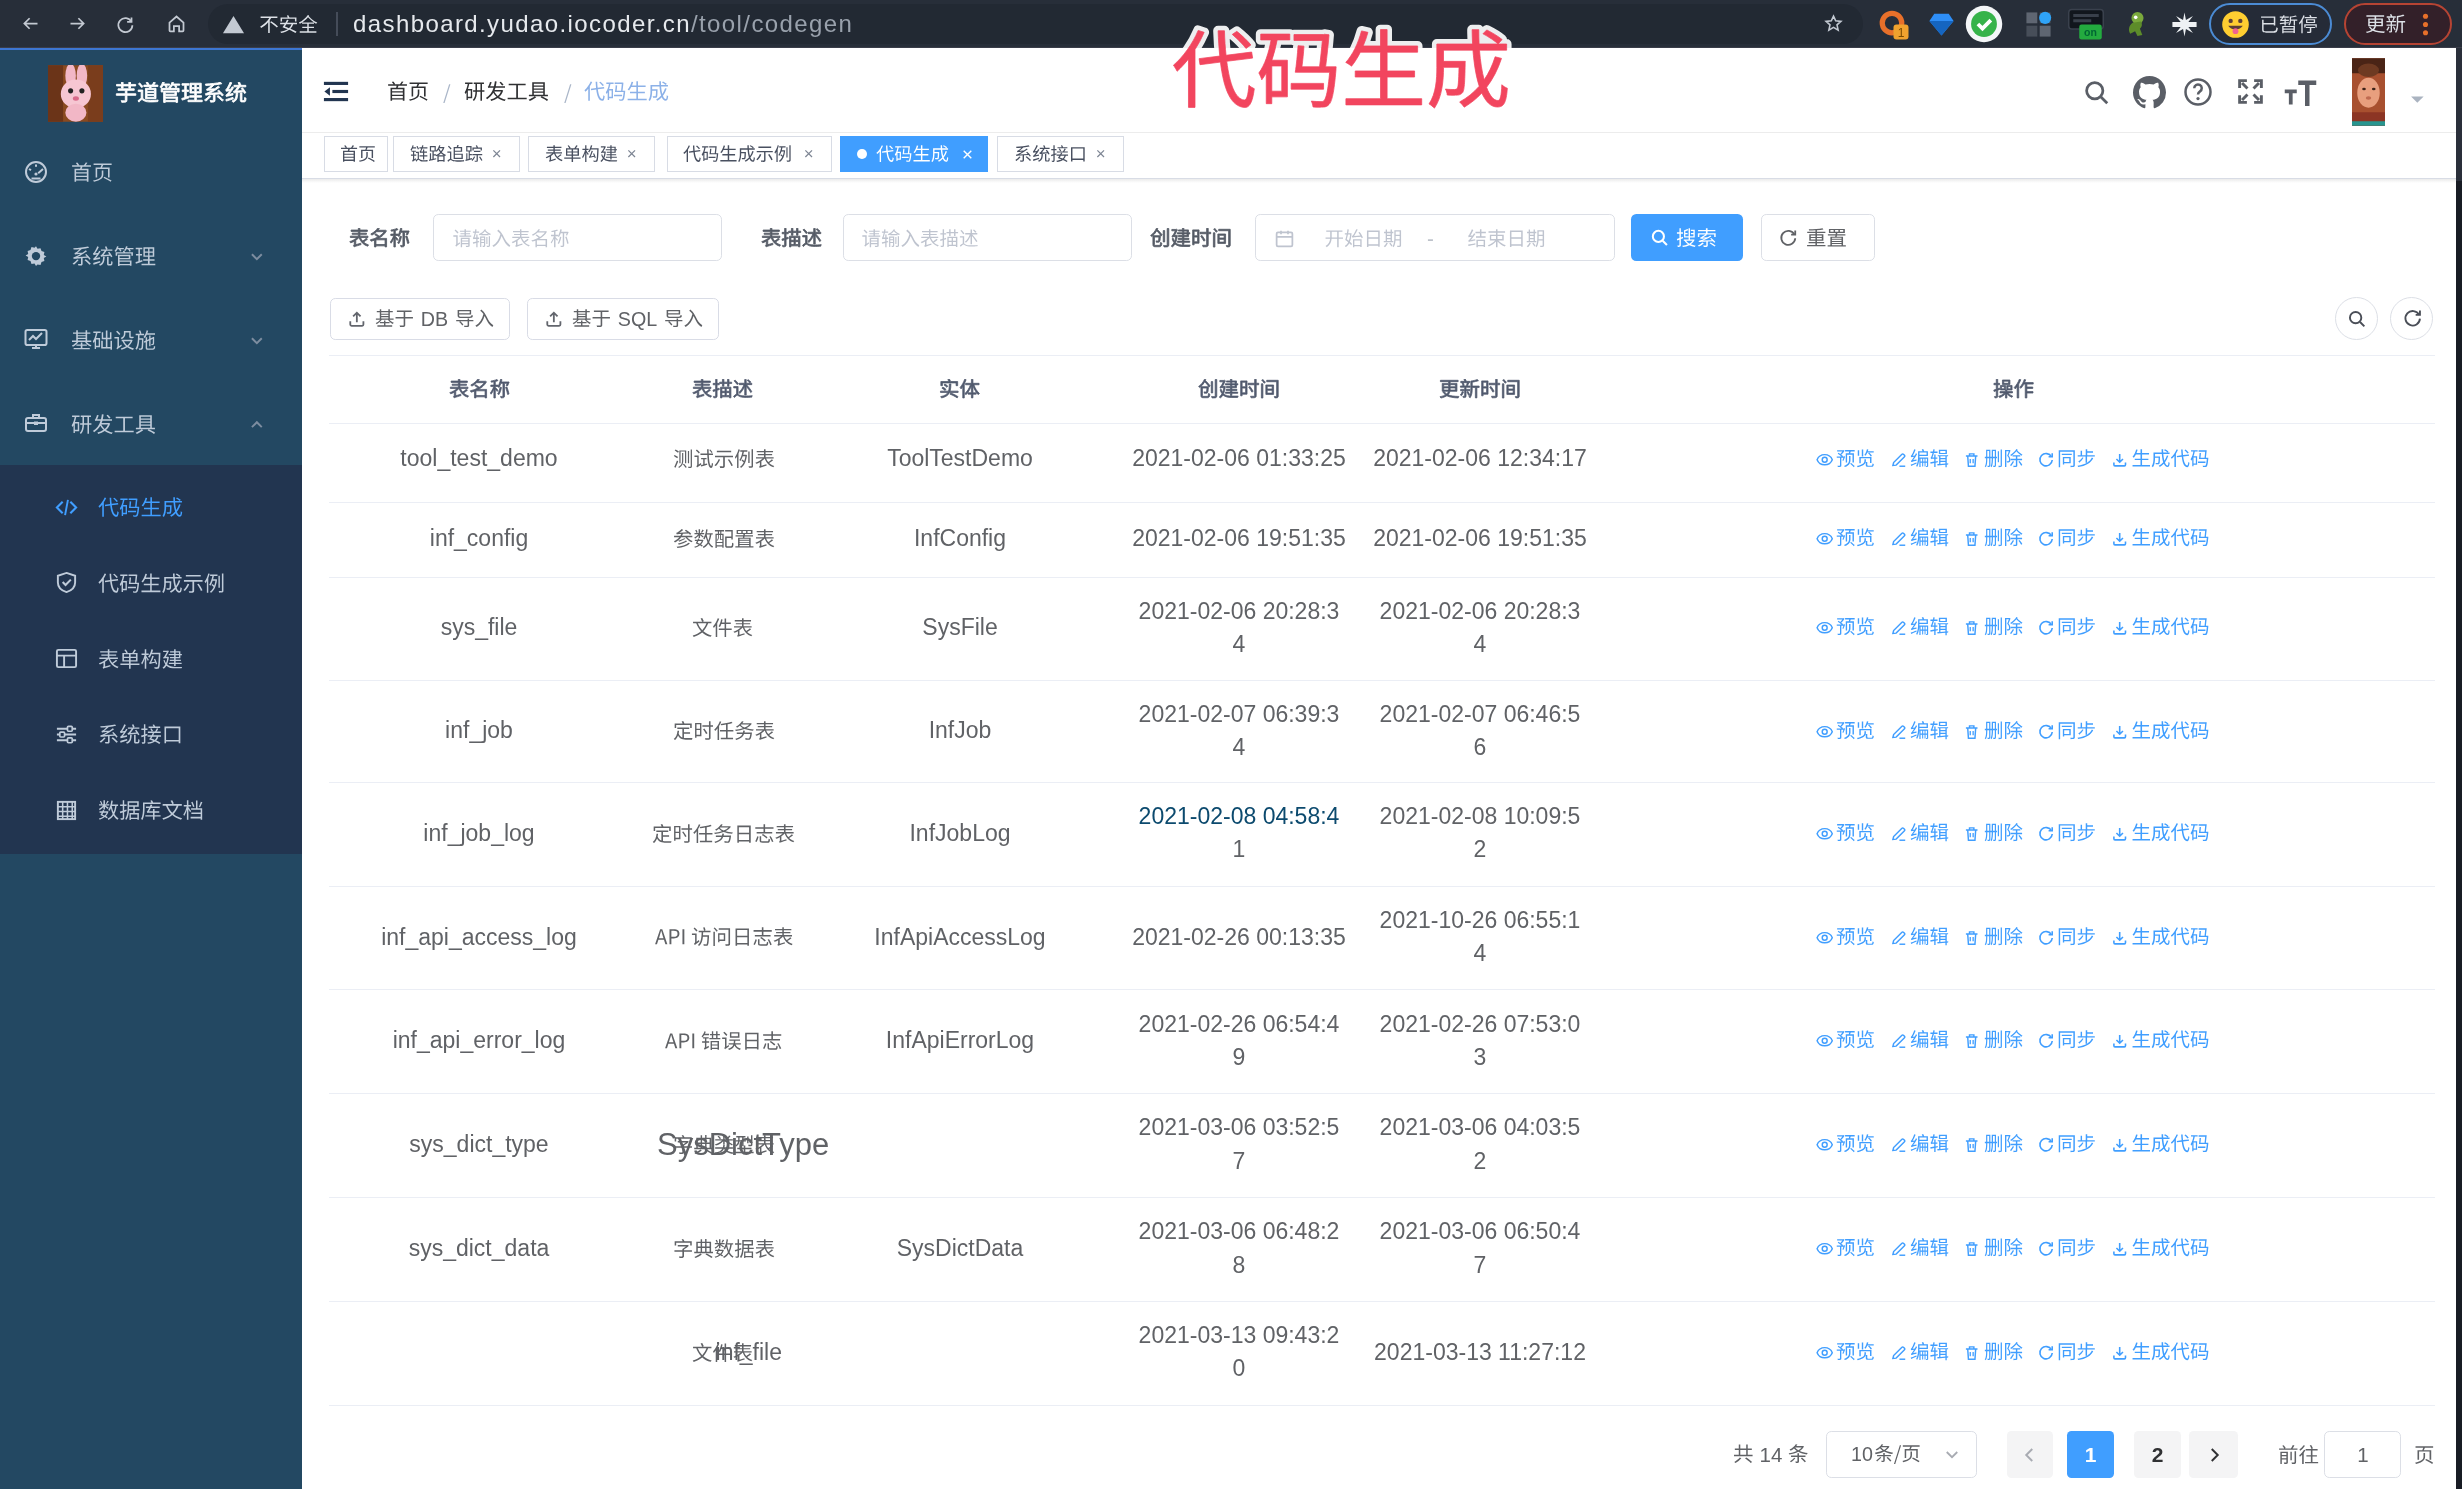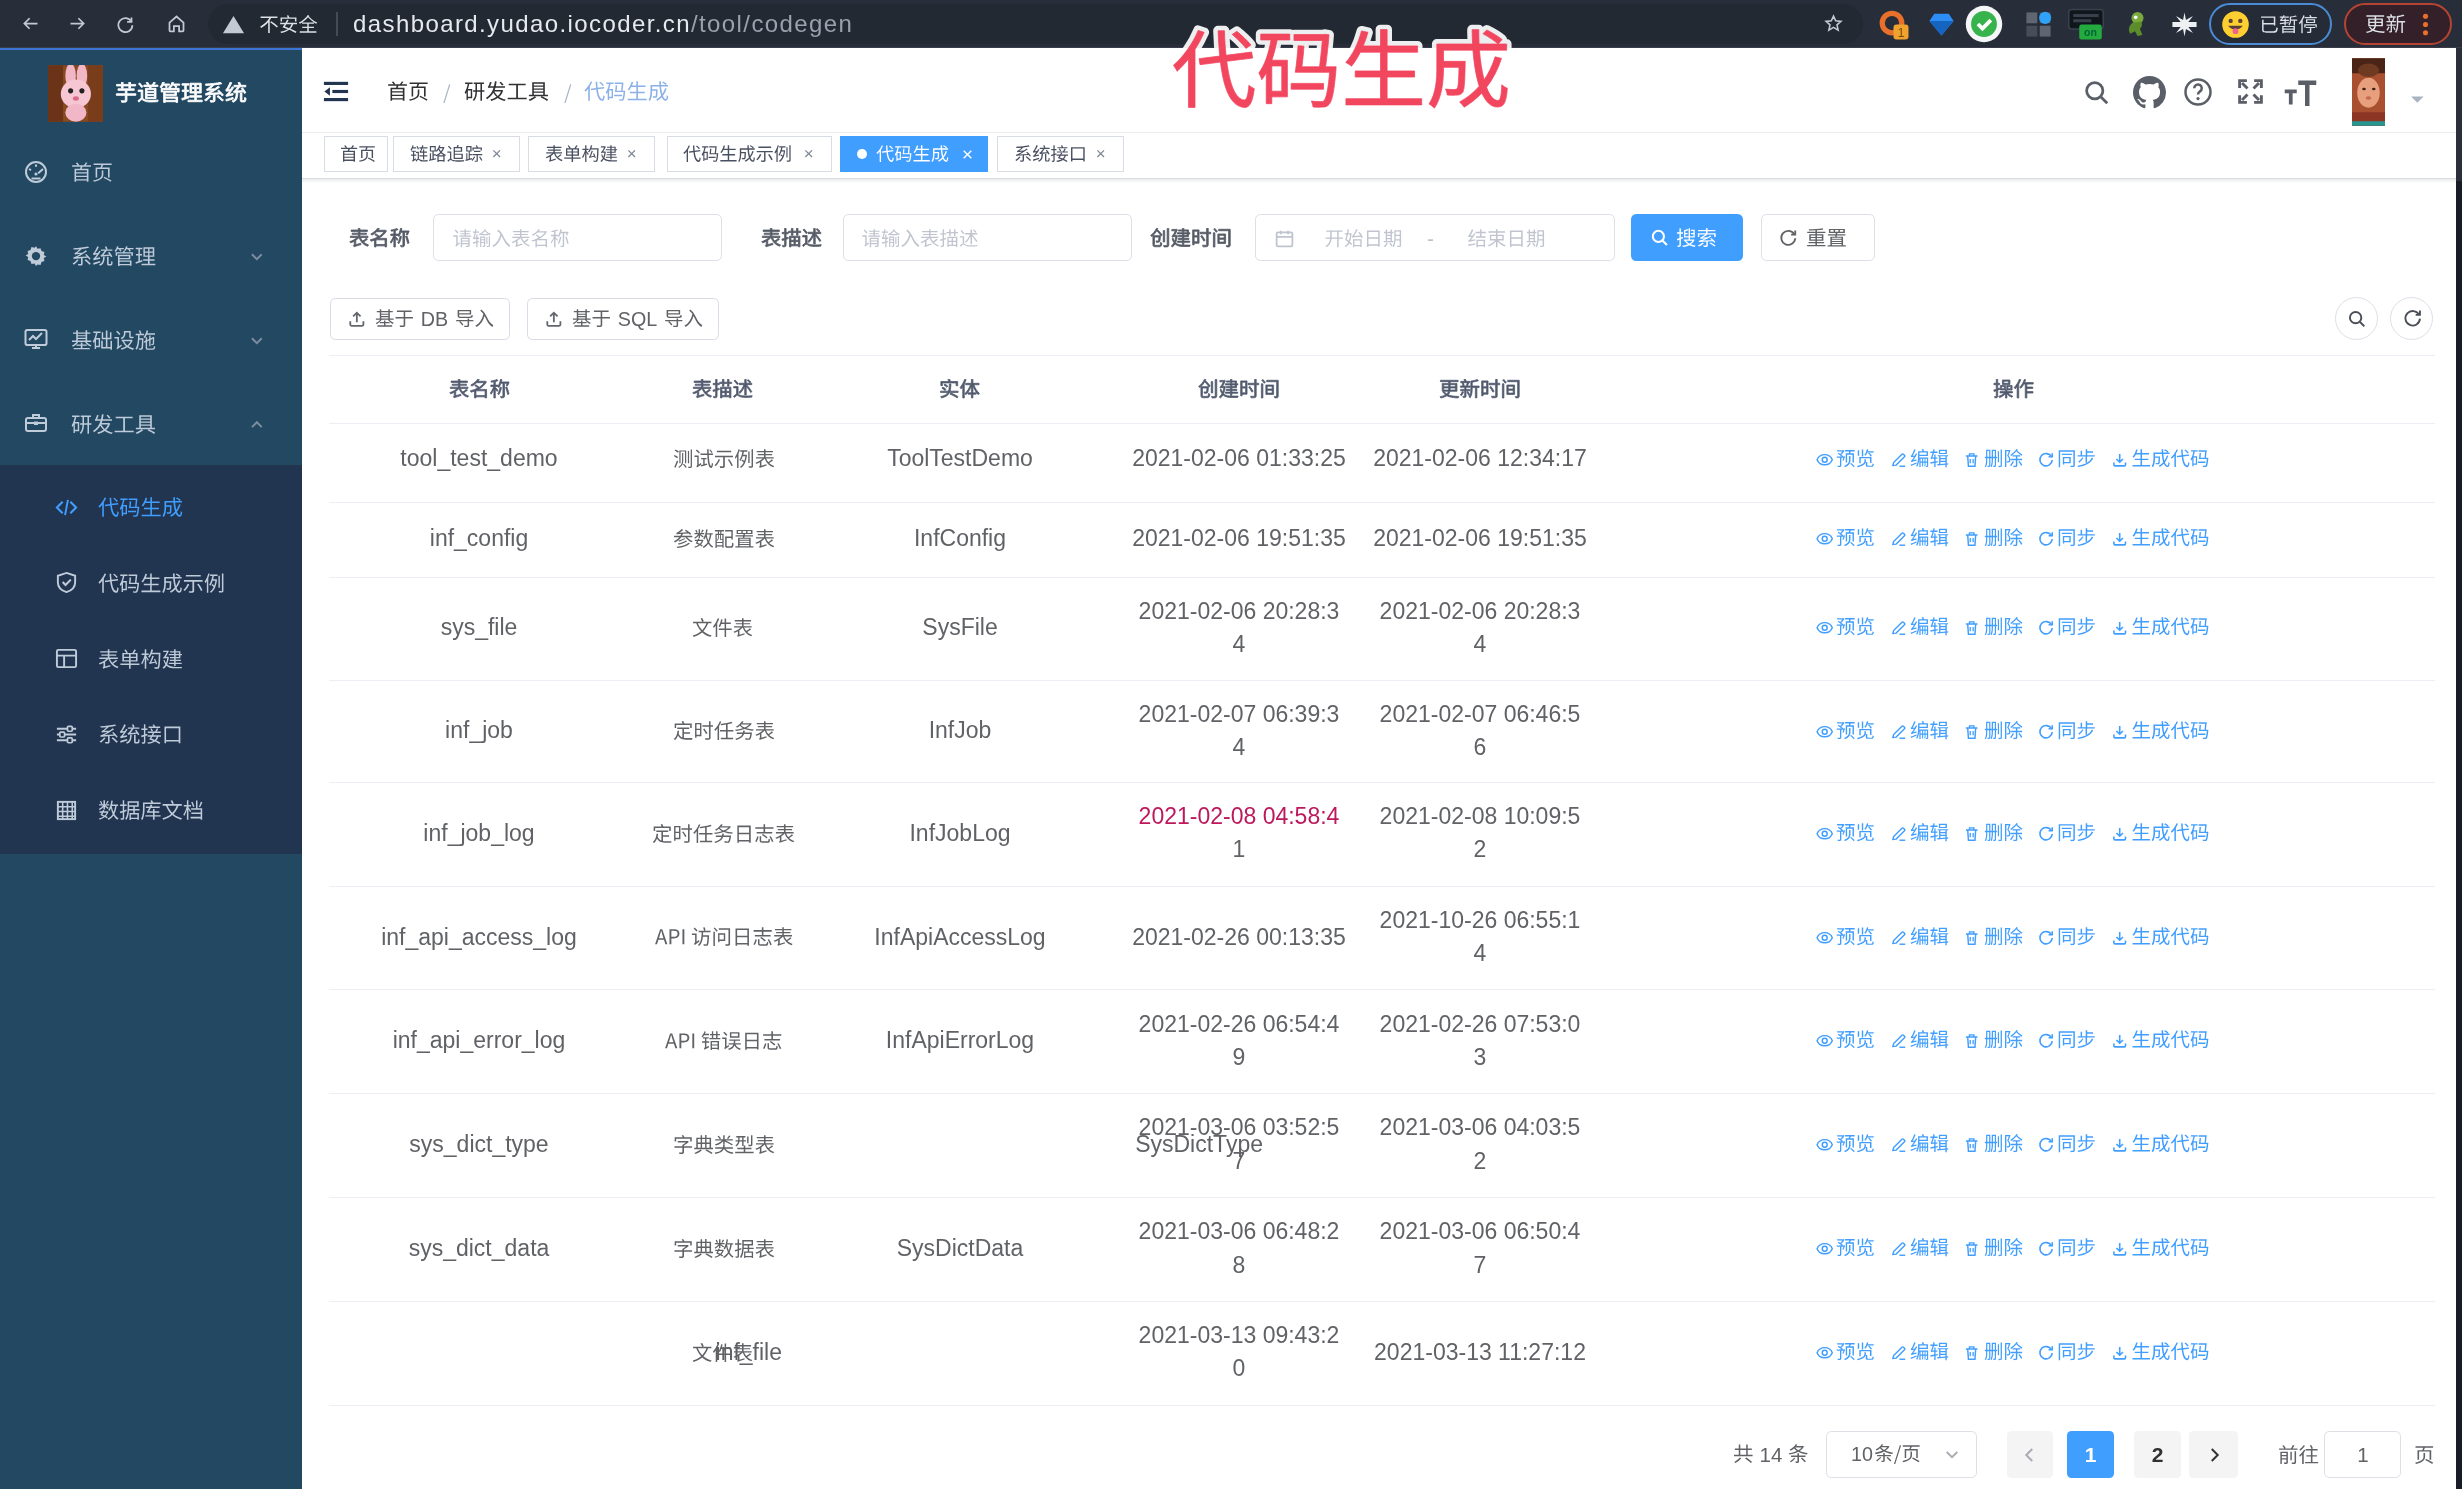--- a/index.html
+++ b/index.html
@@ -616,21 +616,21 @@
           <path transform="translate(0 22.1)" d="M6.2 -21.4C5.2 -17.7 3.5 -14.1 1.4 -11.8C1.9 -11.5 2.8 -10.9 3.1 -10.6C4.1 -11.8 5 -13.3 5.9 -14.9H12V-9.2H4.3V-7.3H12V-0.7H1.4V1.2H24.7V-0.7H14.1V-7.3H22.5V-9.2H14.1V-14.9H23.4V-16.8H14.1V-21.8H12V-16.8H6.7C7.3 -18.1 7.8 -19.6 8.2 -21Z M40.1 -21.8C40.1 -20.3 40.2 -18.8 40.3 -17.4H29.3V-10.1C29.3 -6.7 29.1 -2.2 26.9 1C27.4 1.2 28.2 1.9 28.6 2.3C31 -1.2 31.4 -6.4 31.4 -10.1V-10.3H36.1C36 -5.8 35.9 -4.1 35.5 -3.7C35.3 -3.5 35.1 -3.5 34.7 -3.5C34.3 -3.5 33.1 -3.5 32 -3.6C32.3 -3.1 32.5 -2.3 32.5 -1.8C33.8 -1.7 35 -1.7 35.6 -1.7C36.3 -1.8 36.8 -2 37.2 -2.5C37.8 -3.2 37.9 -5.4 38 -11.3C38 -11.5 38 -12.1 38 -12.1H31.4V-15.5H40.4C40.7 -11.3 41.3 -7.5 42.3 -4.5C40.6 -2.5 38.6 -0.9 36.3 0.3C36.7 0.7 37.4 1.5 37.7 1.9C39.7 0.8 41.5 -0.7 43.1 -2.4C44.3 0.3 45.9 1.9 47.9 1.9C49.9 1.9 50.6 0.6 50.9 -3.8C50.4 -4 49.7 -4.5 49.2 -4.9C49.1 -1.5 48.8 -0.1 48 -0.1C46.7 -0.1 45.5 -1.6 44.6 -4.1C46.5 -6.6 48 -9.6 49.1 -13L47.2 -13.5C46.4 -10.9 45.2 -8.5 43.8 -6.4C43.2 -8.9 42.7 -12 42.4 -15.5H50.7V-17.4H42.3C42.2 -18.8 42.2 -20.3 42.2 -21.8ZM43.4 -20.5C45.1 -19.7 47.1 -18.4 48.1 -17.4L49.3 -18.8C48.3 -19.7 46.3 -20.9 44.6 -21.7Z M70.6 -20.4C72.1 -19.1 73.9 -17.2 74.8 -16.1L76.3 -17.1C75.4 -18.3 73.6 -20 72 -21.3ZM66.2 -21.5C66.4 -18.7 66.5 -16.1 66.8 -13.7L60.4 -12.9L60.7 -11.1L67 -11.9C68 -3.7 70 1.7 74.4 2.1C75.7 2.1 76.8 0.8 77.3 -3.7C77 -3.9 76.1 -4.4 75.7 -4.8C75.5 -1.7 75 -0.2 74.3 -0.2C71.5 -0.5 69.8 -5.2 68.9 -12.1L76.8 -13.1L76.5 -14.9L68.7 -14C68.4 -16.3 68.3 -18.8 68.2 -21.5ZM60.1 -21.6C58.4 -17.4 55.5 -13.5 52.5 -10.9C52.9 -10.5 53.5 -9.5 53.7 -9C54.9 -10.1 56.1 -11.4 57.2 -12.8V2H59.2V-15.7C60.2 -17.4 61.2 -19.2 62 -21Z M88.7 -5.3V-3.6H98.6V-5.3ZM90.8 -16.9C90.6 -14.3 90.2 -10.8 89.9 -8.8H90.4L100.4 -8.7C99.9 -3 99.4 -0.7 98.7 -0.1C98.4 0.2 98.2 0.3 97.7 0.2C97.2 0.2 96.1 0.2 94.8 0.1C95.1 0.6 95.3 1.4 95.4 1.9C96.6 2 97.8 2 98.5 1.9C99.3 1.9 99.8 1.7 100.3 1.1C101.2 0.2 101.8 -2.5 102.4 -9.6C102.4 -9.9 102.4 -10.4 102.4 -10.4H99.2C99.6 -13.6 100 -17.6 100.3 -20.3L98.9 -20.4L98.6 -20.3H89.5V-18.5H98.2C98 -16.2 97.7 -13.1 97.4 -10.4H92C92.2 -12.3 92.5 -14.8 92.6 -16.8ZM79.3 -20.5V-18.7H82.5C81.8 -14.7 80.6 -11 78.8 -8.5C79.1 -8 79.5 -6.9 79.6 -6.4C80.1 -7.1 80.6 -7.8 81 -8.6V0.9H82.7V-1.2H87.5V-12.5H82.7C83.4 -14.4 84 -16.5 84.4 -18.7H88.2V-20.5ZM82.7 -10.7H85.8V-2.9H82.7Z" fill="#409eff"></path>
         </svg>
       </span>
     </div>
     <div class="ab" style="left:329px;top:782px;width:2106px;height:0.8px;background:#ebeef5"></div>
     <div class="ab" style="left:176px;top:817px;width:606px;text-align:center;font-size:23px;color:#606266;line-height:33px">inf_job_log</div>
     <svg class="ab" style="left:652px;top:824px;" width="143" height="22" viewBox="0 0 189 29">
       <path transform="translate(0 22.9)" d="M6 -10.2C5.5 -5.3 4 -1.5 1 0.9C1.5 1.2 2.3 1.9 2.6 2.2C4.4 0.7 5.7 -1.4 6.7 -3.9C9.2 0.8 13.2 1.7 18.8 1.7H25.2C25.2 1.1 25.6 0.2 25.9 -0.3C24.6 -0.3 20 -0.3 19 -0.3C17.4 -0.3 15.9 -0.4 14.5 -0.6V-6.1H22.6V-8H14.5V-12.4H21.5V-14.4H5.7V-12.4H12.4V-1.2C10.2 -2 8.5 -3.6 7.5 -6.5C7.7 -7.6 7.9 -8.7 8.1 -10ZM11.5 -22.3C12 -21.5 12.4 -20.5 12.7 -19.6H2.2V-13.7H4.2V-17.7H22.7V-13.7H24.8V-19.6H15.1C14.8 -20.5 14.1 -21.9 13.5 -22.9Z M39.8 -12.2C41.2 -10.1 43.1 -7.3 43.9 -5.6L45.7 -6.6C44.8 -8.3 42.9 -11 41.5 -13.1ZM35.7 -10.9V-4.7H31.1V-10.9ZM35.7 -12.7H31.1V-18.6H35.7ZM29.2 -20.4V-0.7H31.1V-2.9H37.6V-20.4ZM47.6 -22.5V-17.3H38.9V-15.3H47.6V-0.9C47.6 -0.4 47.4 -0.2 46.9 -0.2C46.3 -0.1 44.3 -0.1 42.2 -0.2C42.5 0.4 42.8 1.3 42.9 1.9C45.6 1.9 47.4 1.9 48.3 1.5C49.3 1.2 49.7 0.6 49.7 -0.9V-15.3H53V-17.3H49.7V-22.5Z M63.3 -0.8V1.1H79.5V-0.8H72.3V-9.2H79.9V-11.1H72.3V-18.7C74.7 -19.1 77 -19.7 78.8 -20.3L77.3 -22C74 -20.8 68.1 -19.7 63.1 -19.1C63.3 -18.6 63.6 -17.8 63.7 -17.4C65.8 -17.6 68 -17.9 70.2 -18.3V-11.1H62.2V-9.2H70.2V-0.8ZM62 -22.7C60.3 -18.4 57.5 -14.3 54.6 -11.6C55 -11.2 55.6 -10.1 55.8 -9.6C56.9 -10.7 58 -11.9 59 -13.3V2.2H61V-16.3C62.1 -18.1 63.1 -20.1 63.9 -22.1Z M93 -10.3C92.9 -9.3 92.7 -8.4 92.5 -7.6H84.4V-5.8H91.9C90.3 -2.3 87.3 -0.5 82.5 0.4C82.9 0.8 83.5 1.7 83.6 2.1C89 0.8 92.3 -1.4 94.1 -5.8H102.3C101.8 -2.3 101.3 -0.6 100.7 -0.1C100.4 0.1 100 0.2 99.5 0.2C98.8 0.2 97.1 0.1 95.4 -0C95.7 0.5 96 1.2 96 1.8C97.6 1.9 99.2 1.9 100.1 1.9C101 1.8 101.7 1.6 102.2 1.1C103.2 0.3 103.8 -1.8 104.4 -6.7C104.4 -7 104.5 -7.6 104.5 -7.6H94.6C94.9 -8.4 95 -9.2 95.1 -10.1ZM101.1 -18.2C99.5 -16.6 97.3 -15.3 94.7 -14.2C92.6 -15.1 90.9 -16.3 89.7 -17.8L90.1 -18.2ZM91.3 -22.7C89.9 -20.4 87.2 -17.6 83.4 -15.6C83.9 -15.3 84.4 -14.6 84.7 -14.1C86.1 -14.9 87.3 -15.7 88.4 -16.6C89.5 -15.4 90.9 -14.3 92.4 -13.4C89.2 -12.4 85.7 -11.7 82.2 -11.4C82.6 -11 82.9 -10.2 83.1 -9.6C87 -10.1 91.1 -11 94.7 -12.3C97.8 -11.1 101.6 -10.3 105.8 -10C106.1 -10.5 106.5 -11.3 106.9 -11.8C103.3 -12 100 -12.5 97.1 -13.4C100.1 -14.8 102.7 -16.7 104.3 -19.2L103.1 -20L102.7 -19.9H91.7C92.4 -20.7 92.9 -21.5 93.4 -22.3Z M114.8 -9.5H128.3V-1.9H114.8ZM114.8 -11.5V-18.8H128.3V-11.5ZM112.8 -20.8V1.9H114.8V0.1H128.3V1.7H130.5V-20.8Z M142.3 -6.9V-1C142.3 1.2 143.1 1.8 146.2 1.8C146.9 1.8 151.7 1.8 152.4 1.8C155 1.8 155.7 0.9 156 -2.6C155.4 -2.8 154.5 -3.1 154.1 -3.4C154 -0.5 153.7 -0.1 152.3 -0.1C151.2 -0.1 147.2 -0.1 146.3 -0.1C144.6 -0.1 144.3 -0.2 144.3 -1.1V-6.9ZM145.2 -8.5C147.4 -7.2 150 -5.2 151.2 -3.9L152.7 -5.2C151.4 -6.6 148.8 -8.5 146.6 -9.7ZM155.1 -6.3C156.4 -4 157.9 -0.9 158.6 1L160.5 0.1C159.9 -1.7 158.3 -4.7 156.9 -6.9ZM139.1 -6.7C138.5 -4.6 137.6 -1.8 136.3 -0.1L138.2 0.8C139.4 -1 140.3 -3.9 140.9 -6ZM147.4 -22.7V-18.8H136.5V-16.8H147.4V-12.3H138.3V-10.3H158.9V-12.3H149.5V-16.8H160.6V-18.8H149.5V-22.7Z M168.8 2.1C169.4 1.7 170.4 1.4 178 -1C177.8 -1.5 177.7 -2.2 177.6 -2.8L171 -0.8V-6.8C172.7 -7.9 174.1 -9.1 175.3 -10.4C177.4 -4.7 181.2 -0.6 186.8 1.2C187.1 0.7 187.7 -0.1 188.1 -0.5C185.4 -1.3 183.1 -2.6 181.3 -4.4C183 -5.4 184.9 -6.8 186.5 -8.2L184.8 -9.3C183.7 -8.2 181.8 -6.7 180.1 -5.6C179 -7 178 -8.6 177.3 -10.4H187.2V-12.2H176.5V-14.6H185.2V-16.2H176.5V-18.5H186.4V-20.3H176.5V-22.7H174.4V-20.3H164.8V-18.5H174.4V-16.2H166.2V-14.6H174.4V-12.2H163.8V-10.4H172.7C170.2 -8.1 166.3 -6 163 -4.9C163.4 -4.5 164 -3.8 164.3 -3.3C165.8 -3.8 167.4 -4.6 169 -5.5V-1.5C169 -0.4 168.4 0.1 167.9 0.3C168.2 0.7 168.7 1.6 168.8 2.1Z" fill="#606266"></path>
     </svg>
     <div class="ab" style="left:657px;top:817px;width:606px;text-align:center;font-size:23px;color:#606266;line-height:33px">InfJobLog</div>
-    <div class="ab" style="left:936px;top:800px;width:606px;text-align:center;font-size:23px;color:#be185d;line-height:33px">2021-02-08 04:58:4</div>
+    <div class="ab" style="left:936px;top:800px;width:606px;text-align:center;font-size:23px;color:#0c4a6e;line-height:33px">2021-02-08 04:58:4</div>
     <div class="ab" style="left:936px;top:833px;width:606px;text-align:center;font-size:23px;color:#606266;line-height:33px">1</div>
     <div class="ab" style="left:1177px;top:800px;width:606px;text-align:center;font-size:23px;color:#606266;line-height:33px">2021-02-08 10:09:5</div>
     <div class="ab" style="left:1177px;top:833px;width:606px;text-align:center;font-size:23px;color:#606266;line-height:33px">2</div>
     <div class="ab flex" style="left:1710px;top:823px;width:606px;height:21px;justify-content:center;gap:14.4px">
       <span style="display:inline-flex;align-items:center;gap:3px">
         <svg width="17.4" height="17.4" viewBox="0 0 24 24">
           <use href="#i-eye"></use>
         </svg>
         <svg width="39" height="21" viewBox="0 0 52 28">
           <path transform="translate(0 22.1)" d="M17.4 -12.9V-7.7C17.4 -5 16.8 -1.5 10.7 0.5C11.1 0.9 11.6 1.6 11.9 1.9C18.5 -0.5 19.3 -4.4 19.3 -7.6V-12.9ZM18.8 -2.3C20.5 -1 22.6 0.9 23.6 2.1L25 0.7C23.9 -0.4 21.8 -2.2 20.1 -3.5ZM2.3 -15.8C3.9 -14.7 5.9 -13.3 7.3 -12.2H1V-10.5H5.3V-0.3C5.3 0.1 5.2 0.2 4.8 0.2C4.4 0.2 3.2 0.2 1.9 0.2C2.2 0.7 2.4 1.5 2.5 2C4.3 2 5.5 2 6.2 1.7C6.9 1.4 7.1 0.8 7.1 -0.2V-10.5H9.9C9.5 -9.1 8.9 -7.6 8.5 -6.7L10 -6.3C10.7 -7.7 11.5 -10 12.1 -12L10.9 -12.3L10.6 -12.2H8.9L9.4 -12.9C8.8 -13.4 8 -14 7 -14.6C8.6 -16 10.2 -18 11.4 -19.9L10.2 -20.7L9.8 -20.6H1.5V-18.8H8.5C7.7 -17.7 6.7 -16.4 5.7 -15.5L3.4 -17.1ZM13 -16.3V-4H14.8V-14.5H22V-4H23.9V-16.3H18.8L19.7 -18.9H24.9V-20.7H12.1V-18.9H17.6C17.4 -18.1 17.2 -17.1 17 -16.3Z M42.7 -16.3C44.1 -15 45.6 -13.3 46.2 -12.1L47.9 -12.9C47.3 -14.1 45.8 -15.8 44.4 -17ZM29 -20.4V-13.1H30.9V-20.4ZM34.4 -21.6V-12.2H36.3V-21.6ZM39.7 -4.8V-0.7C39.7 1.2 40.4 1.7 42.9 1.7C43.5 1.7 47 1.7 47.5 1.7C49.6 1.7 50.1 1 50.4 -2C49.8 -2.1 49.1 -2.3 48.6 -2.7C48.5 -0.3 48.4 0.1 47.3 0.1C46.6 0.1 43.7 0.1 43.1 0.1C41.9 0.1 41.7 -0.1 41.7 -0.7V-4.8ZM37.9 -8.5V-6.4C37.9 -4.4 37.2 -1.4 27.7 0.6C28.2 1 28.7 1.7 29 2.1C38.8 -0.2 39.9 -3.7 39.9 -6.4V-8.5ZM31.1 -11.4V-3.1H33V-9.7H45.3V-3.3H47.3V-11.4ZM41.2 -21.9C40.5 -19 39.3 -16 37.7 -14.1C38.2 -13.9 39 -13.4 39.4 -13.1C40.3 -14.2 41.1 -15.8 41.8 -17.4H50.3V-19.2H42.4C42.7 -19.9 42.9 -20.7 43.1 -21.5Z" fill="#409eff"></path>
@@ -770,21 +770,21 @@
         <svg width="79" height="21" viewBox="0 0 104 28">
           <path transform="translate(0 22.1)" d="M6.2 -21.4C5.2 -17.7 3.5 -14.1 1.4 -11.8C1.9 -11.5 2.8 -10.9 3.1 -10.6C4.1 -11.8 5 -13.3 5.9 -14.9H12V-9.2H4.3V-7.3H12V-0.7H1.4V1.2H24.7V-0.7H14.1V-7.3H22.5V-9.2H14.1V-14.9H23.4V-16.8H14.1V-21.8H12V-16.8H6.7C7.3 -18.1 7.8 -19.6 8.2 -21Z M40.1 -21.8C40.1 -20.3 40.2 -18.8 40.3 -17.4H29.3V-10.1C29.3 -6.7 29.1 -2.2 26.9 1C27.4 1.2 28.2 1.9 28.6 2.3C31 -1.2 31.4 -6.4 31.4 -10.1V-10.3H36.1C36 -5.8 35.9 -4.1 35.5 -3.7C35.3 -3.5 35.1 -3.5 34.7 -3.5C34.3 -3.5 33.1 -3.5 32 -3.6C32.3 -3.1 32.5 -2.3 32.5 -1.8C33.8 -1.7 35 -1.7 35.6 -1.7C36.3 -1.8 36.8 -2 37.2 -2.5C37.8 -3.2 37.9 -5.4 38 -11.3C38 -11.5 38 -12.1 38 -12.1H31.4V-15.5H40.4C40.7 -11.3 41.3 -7.5 42.3 -4.5C40.6 -2.5 38.6 -0.9 36.3 0.3C36.7 0.7 37.4 1.5 37.7 1.9C39.7 0.8 41.5 -0.7 43.1 -2.4C44.3 0.3 45.9 1.9 47.9 1.9C49.9 1.9 50.6 0.6 50.9 -3.8C50.4 -4 49.7 -4.5 49.2 -4.9C49.1 -1.5 48.8 -0.1 48 -0.1C46.7 -0.1 45.5 -1.6 44.6 -4.1C46.5 -6.6 48 -9.6 49.1 -13L47.2 -13.5C46.4 -10.9 45.2 -8.5 43.8 -6.4C43.2 -8.9 42.7 -12 42.4 -15.5H50.7V-17.4H42.3C42.2 -18.8 42.2 -20.3 42.2 -21.8ZM43.4 -20.5C45.1 -19.7 47.1 -18.4 48.1 -17.4L49.3 -18.8C48.3 -19.7 46.3 -20.9 44.6 -21.7Z M70.6 -20.4C72.1 -19.1 73.9 -17.2 74.8 -16.1L76.3 -17.1C75.4 -18.3 73.6 -20 72 -21.3ZM66.2 -21.5C66.4 -18.7 66.5 -16.1 66.8 -13.7L60.4 -12.9L60.7 -11.1L67 -11.9C68 -3.7 70 1.7 74.4 2.1C75.7 2.1 76.8 0.8 77.3 -3.7C77 -3.9 76.1 -4.4 75.7 -4.8C75.5 -1.7 75 -0.2 74.3 -0.2C71.5 -0.5 69.8 -5.2 68.9 -12.1L76.8 -13.1L76.5 -14.9L68.7 -14C68.4 -16.3 68.3 -18.8 68.2 -21.5ZM60.1 -21.6C58.4 -17.4 55.5 -13.5 52.5 -10.9C52.9 -10.5 53.5 -9.5 53.7 -9C54.9 -10.1 56.1 -11.4 57.2 -12.8V2H59.2V-15.7C60.2 -17.4 61.2 -19.2 62 -21Z M88.7 -5.3V-3.6H98.6V-5.3ZM90.8 -16.9C90.6 -14.3 90.2 -10.8 89.9 -8.8H90.4L100.4 -8.7C99.9 -3 99.4 -0.7 98.7 -0.1C98.4 0.2 98.2 0.3 97.7 0.2C97.2 0.2 96.1 0.2 94.8 0.1C95.1 0.6 95.3 1.4 95.4 1.9C96.6 2 97.8 2 98.5 1.9C99.3 1.9 99.8 1.7 100.3 1.1C101.2 0.2 101.8 -2.5 102.4 -9.6C102.4 -9.9 102.4 -10.4 102.4 -10.4H99.2C99.6 -13.6 100 -17.6 100.3 -20.3L98.9 -20.4L98.6 -20.3H89.5V-18.5H98.2C98 -16.2 97.7 -13.1 97.4 -10.4H92C92.2 -12.3 92.5 -14.8 92.6 -16.8ZM79.3 -20.5V-18.7H82.5C81.8 -14.7 80.6 -11 78.8 -8.5C79.1 -8 79.5 -6.9 79.6 -6.4C80.1 -7.1 80.6 -7.8 81 -8.6V0.9H82.7V-1.2H87.5V-12.5H82.7C83.4 -14.4 84 -16.5 84.4 -18.7H88.2V-20.5ZM82.7 -10.7H85.8V-2.9H82.7Z" fill="#409eff"></path>
         </svg>
       </span>
     </div>
     <div class="ab" style="left:329px;top:1093px;width:2106px;height:0.8px;background:#ebeef5"></div>
     <div class="ab" style="left:176px;top:1128px;width:606px;text-align:center;font-size:23px;color:#606266;line-height:33px">sys_dict_type</div>
     <svg class="ab" style="left:673px;top:1135px;" width="102" height="22" viewBox="0 0 135 29">
       <path transform="translate(0 22.9)" d="M12.4 -9.8V-8.1H1.9V-6.2H12.4V-0.4C12.4 0 12.3 0.1 11.8 0.2C11.3 0.2 9.6 0.2 7.7 0.1C8.1 0.6 8.5 1.6 8.6 2.1C10.9 2.1 12.3 2.1 13.3 1.8C14.3 1.5 14.6 0.9 14.6 -0.3V-6.2H25.1V-8.1H14.6V-9.1C16.9 -10.4 19.4 -12.2 21 -13.9L19.7 -15L19.2 -14.9H6.3V-13H17.1C15.8 -11.8 14 -10.6 12.4 -9.8ZM11.4 -22.2C12 -21.5 12.5 -20.7 12.8 -19.9H2.2V-14.3H4.2V-17.9H22.8V-14.3H24.8V-19.9H15.2C14.8 -20.8 14.1 -22 13.4 -22.9Z M43 -2.4C45.8 -1 48.8 0.8 50.6 2.1L52.4 0.7C50.5 -0.6 47.3 -2.4 44.4 -3.8ZM36.2 -3.7C34.5 -2.2 31.1 -0.3 28.3 0.7C28.8 1.1 29.5 1.8 29.9 2.2C32.6 1.1 36 -0.8 38.1 -2.5ZM36.6 -6.1H32.8V-11.1H36.6ZM38.5 -6.1V-11.1H42.5V-6.1ZM44.4 -6.1V-11.1H48.4V-6.1ZM30.8 -19.4V-6.1H28.1V-4.2H52.9V-6.1H50.4V-19.4H44.4V-22.8H42.5V-19.4H38.5V-22.7H36.6V-19.4ZM36.6 -13H32.8V-17.5H36.6ZM38.5 -13V-17.5H42.5V-13ZM44.4 -13V-17.5H48.4V-13Z M74.1 -22.2C73.5 -21.1 72.3 -19.4 71.4 -18.4L73.1 -17.7C74 -18.7 75.2 -20.1 76.2 -21.5ZM58.9 -21.3C60 -20.2 61.2 -18.6 61.7 -17.6L63.6 -18.4C63 -19.5 61.7 -21 60.6 -22.1ZM66.4 -22.7V-17.4H55.9V-15.6H64.8C62.6 -13.3 59 -11.4 55.4 -10.6C55.9 -10.2 56.4 -9.4 56.7 -8.9C60.4 -10 64 -12.1 66.4 -14.8V-10.2H68.4V-14.3C71.9 -12.6 75.9 -10.4 78.1 -9L79.1 -10.6C76.9 -11.9 73.1 -13.9 69.7 -15.6H79.2V-17.4H68.4V-22.7ZM66.5 -9.6C66.4 -8.6 66.2 -7.6 66 -6.7H55.8V-4.8H65.2C63.9 -2.3 61.2 -0.6 55.2 0.3C55.6 0.8 56.1 1.6 56.3 2.2C63 1 66 -1.3 67.4 -4.6C69.6 -0.8 73.3 1.3 78.7 2.2C79 1.6 79.5 0.7 80 0.3C75.1 -0.3 71.5 -2 69.5 -4.8H79.3V-6.7H68.1C68.3 -7.6 68.5 -8.6 68.6 -9.6Z M98.1 -21.1V-12.1H100V-21.1ZM103.2 -22.5V-10.4C103.2 -10.1 103.1 -10 102.7 -10C102.2 -9.9 100.9 -9.9 99.4 -10C99.7 -9.4 99.9 -8.7 100 -8.1C102 -8.1 103.3 -8.2 104.1 -8.5C104.9 -8.8 105.1 -9.3 105.1 -10.4V-22.5ZM91.5 -19.8V-16.1H88.1V-16.2V-19.8ZM82.8 -16.1V-14.3H86.1C85.8 -12.4 84.9 -10.6 82.6 -9.2C83 -8.9 83.6 -8.2 83.9 -7.8C86.7 -9.5 87.7 -11.9 88 -14.3H91.5V-8.5H93.4V-14.3H96.5V-16.1H93.4V-19.8H95.9V-21.6H83.7V-19.8H86.3V-16.3V-16.1ZM93.6 -9V-6H85.1V-4.1H93.6V-0.7H82.3V1.2H106.7V-0.7H95.7V-4.1H103.9V-6H95.7V-9Z M114.8 2.1C115.4 1.7 116.4 1.4 124 -1C123.8 -1.5 123.7 -2.2 123.6 -2.8L117 -0.8V-6.8C118.7 -7.9 120.1 -9.1 121.3 -10.4C123.4 -4.7 127.2 -0.6 132.8 1.2C133.1 0.7 133.7 -0.1 134.1 -0.5C131.4 -1.3 129.1 -2.6 127.3 -4.4C129 -5.4 130.9 -6.8 132.5 -8.2L130.8 -9.3C129.7 -8.2 127.8 -6.7 126.1 -5.6C125 -7 124 -8.6 123.3 -10.4H133.2V-12.2H122.5V-14.6H131.2V-16.2H122.5V-18.5H132.4V-20.3H122.5V-22.7H120.4V-20.3H110.8V-18.5H120.4V-16.2H112.2V-14.6H120.4V-12.2H109.8V-10.4H118.7C116.2 -8.1 112.3 -6 109 -4.9C109.4 -4.5 110 -3.8 110.3 -3.3C111.8 -3.8 113.4 -4.6 115 -5.5V-1.5C115 -0.4 114.4 0.1 113.9 0.3C114.2 0.7 114.7 1.6 114.8 2.1Z" fill="#606266"></path>
     </svg>
-    <div class="ab" style="left:657px;top:1128px;width:606px;text-align:right;font-size:23px;color:#606266;line-height:33px">SysDictType</div>
+    <div class="ab" style="left:657px;top:1128px;width:606px;text-align:left;font-size:31px;color:#606266;line-height:33px">SysDictType</div>
     <div class="ab" style="left:936px;top:1111px;width:606px;text-align:center;font-size:23px;color:#606266;line-height:33px">2021-03-06 03:52:5</div>
     <div class="ab" style="left:936px;top:1145px;width:606px;text-align:center;font-size:23px;color:#606266;line-height:33px">7</div>
     <div class="ab" style="left:1177px;top:1111px;width:606px;text-align:center;font-size:23px;color:#606266;line-height:33px">2021-03-06 04:03:5</div>
     <div class="ab" style="left:1177px;top:1145px;width:606px;text-align:center;font-size:23px;color:#606266;line-height:33px">2</div>
     <div class="ab flex" style="left:1710px;top:1134px;width:606px;height:21px;justify-content:center;gap:14.4px">
       <span style="display:inline-flex;align-items:center;gap:3px">
         <svg width="17.4" height="17.4" viewBox="0 0 24 24">
           <use href="#i-eye"></use>
         </svg>
         <svg width="39" height="21" viewBox="0 0 52 28">

